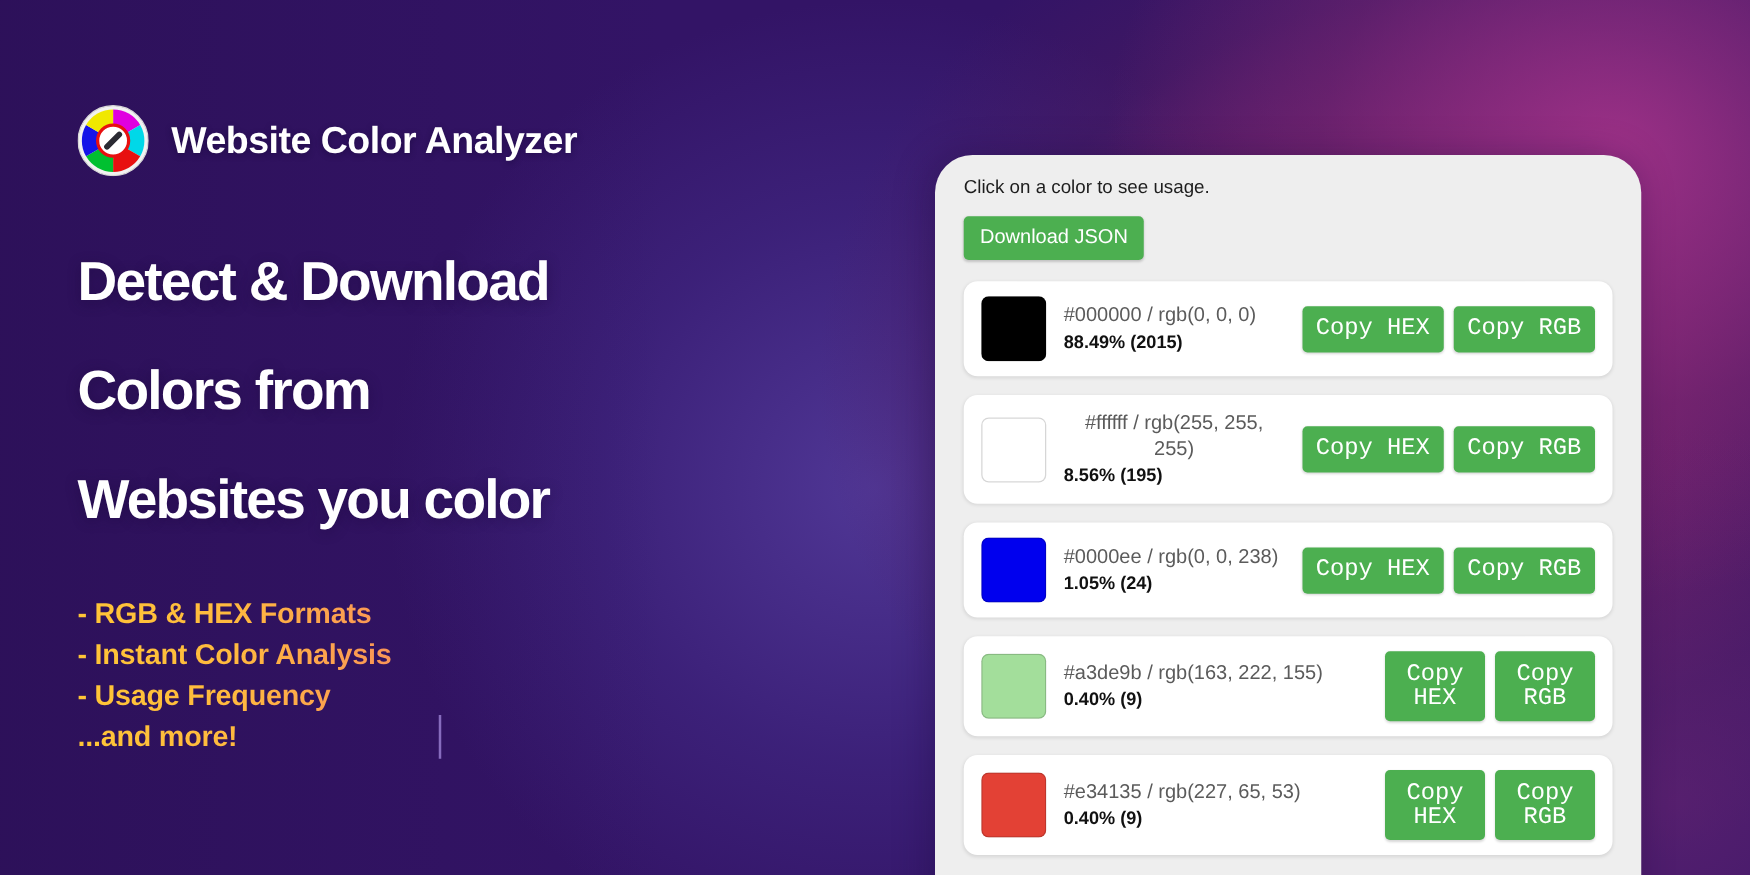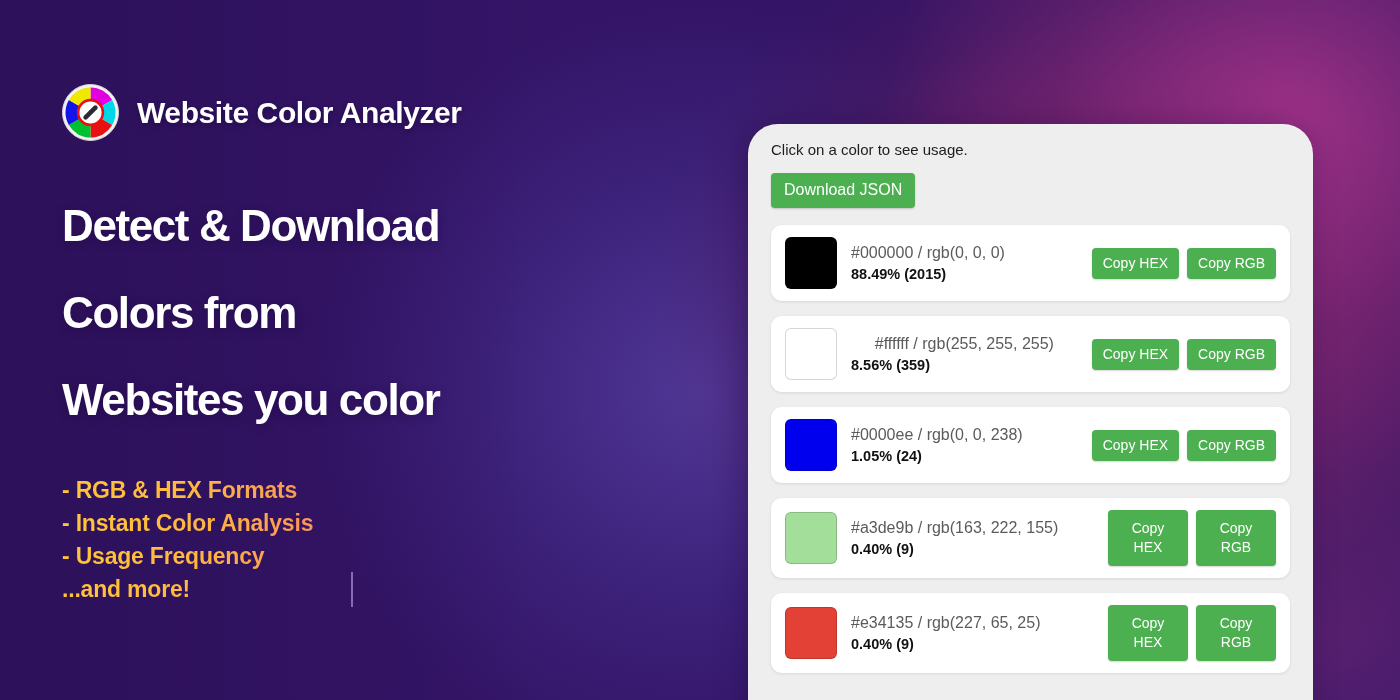--- a/index.html
+++ b/index.html
@@ -231,23 +231,24 @@
     font-family: "Liberation Sans", sans-serif;
   }
 
   .row-actions {
     display: flex;
     gap: 8px;
     flex: none;
   }
   .copy-btn {
     padding: 7px 11px 8px;
-    font-size: 14px;
+    font-size: 19px;
     white-space: nowrap;
     box-shadow: 0 1px 2px rgba(0,0,0,0.16);
+    font-family: Liberation Mono, monospace;
   }
   .copy-btn.stacked {
     padding: 9px 14px;
     width: 80px;
     white-space: normal;
     line-height: 19px;
   }
 </style>
 </head>
 <body>
@@ -312,21 +313,21 @@
       <span class="row-actions">
         <button class="btn-green copy-btn">Copy HEX</button>
         <button class="btn-green copy-btn">Copy RGB</button>
       </span>
     </div>
 
     <div class="color-row">
       <span class="swatch" style="background: rgb(255, 255, 255);"></span>
       <span class="row-info">
         <span class="row-code" style="display: block; text-align: center;">#ffffff / rgb(255, 255, 255)</span>
-        <span class="row-stat" style="display: block;">8.56% (359)</span>
+        <span class="row-stat" style="display: block;">8.56% (195)</span>
       </span>
       <span class="row-actions">
         <button class="btn-green copy-btn">Copy HEX</button>
         <button class="btn-green copy-btn">Copy RGB</button>
       </span>
     </div>
 
     <div class="color-row">
       <span class="swatch" style="background: rgb(0, 0, 238);"></span>
       <span class="row-info">
@@ -347,21 +348,21 @@
       </span>
       <span class="row-actions">
         <button class="btn-green copy-btn stacked">Copy HEX</button>
         <button class="btn-green copy-btn stacked">Copy RGB</button>
       </span>
     </div>
 
     <div class="color-row">
       <span class="swatch" style="background: rgb(227, 65, 53);"></span>
       <span class="row-info">
-        <span class="row-code" style="display: block;">#e34135 / rgb(227, 65, 25)</span>
+        <span class="row-code" style="display: block;">#e34135 / rgb(227, 65, 53)</span>
         <span class="row-stat" style="display: block;">0.40% (9)</span>
       </span>
       <span class="row-actions">
         <button class="btn-green copy-btn stacked">Copy HEX</button>
         <button class="btn-green copy-btn stacked">Copy RGB</button>
       </span>
     </div>
 
   </div>
 </div>

